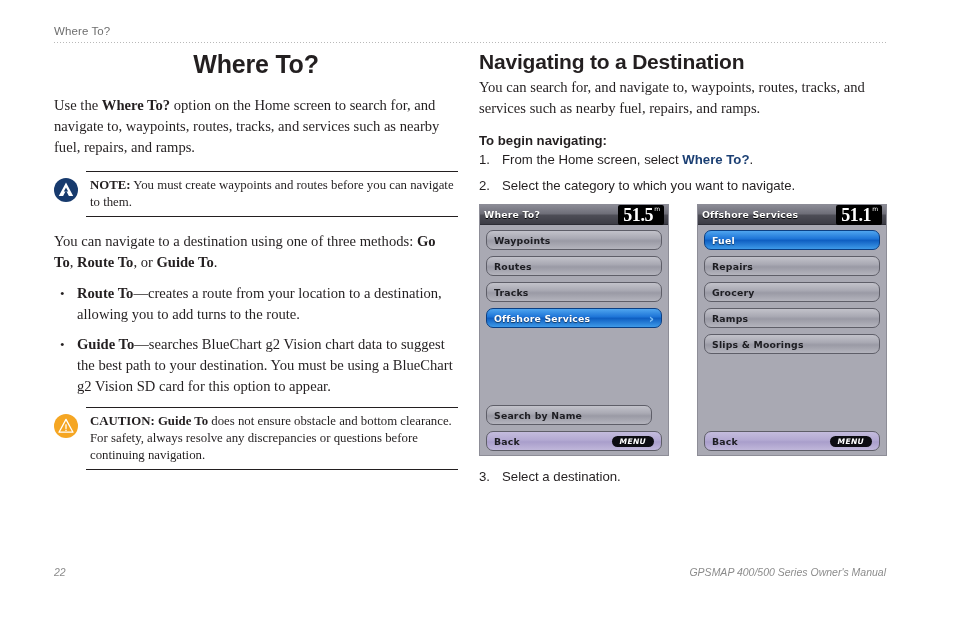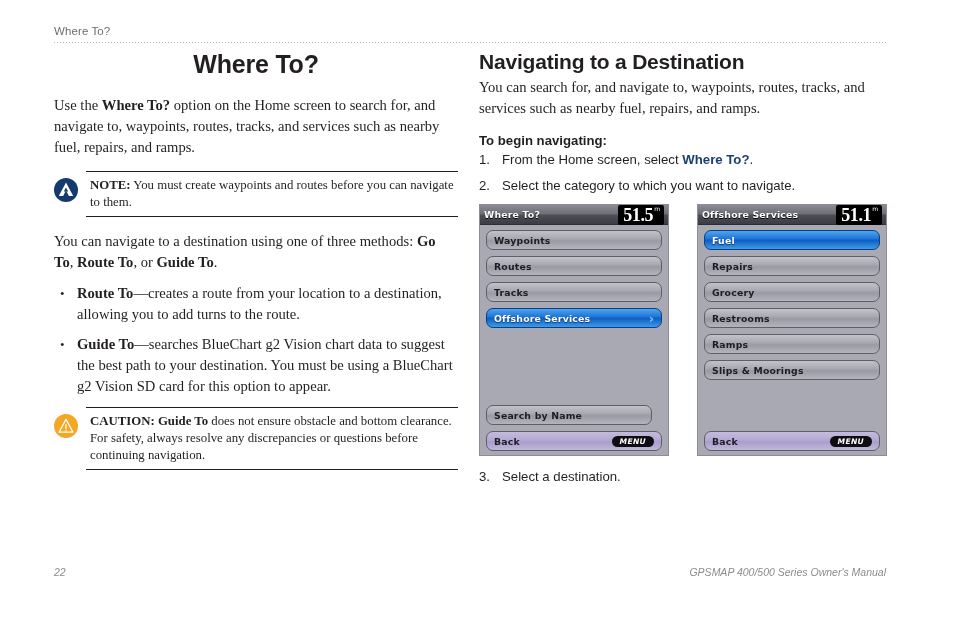--- a/index.html
+++ b/index.html
@@ -429,23 +429,20 @@
           <div class="dev-btn selected">
             <span class="btn-label">Fuel</span>
           </div>
           <div class="dev-btn">
             <span class="btn-label">Repairs</span>
           </div>
           <div class="dev-btn">
             <span class="btn-label">Grocery</span>
           </div>
           <div class="dev-btn">
-            <span class="btn-label">Restrooms</span>
-          </div>
-          <div class="dev-btn">
             <span class="btn-label">Ramps</span>
           </div>
           <div class="dev-btn">
             <span class="btn-label">Slips &amp; Moorings</span>
           </div>
         </div>
       <div class="dev-btn footer">
         <span class="btn-label">Back</span>
         <span class="menu-pill">MENU</span>
       </div>

